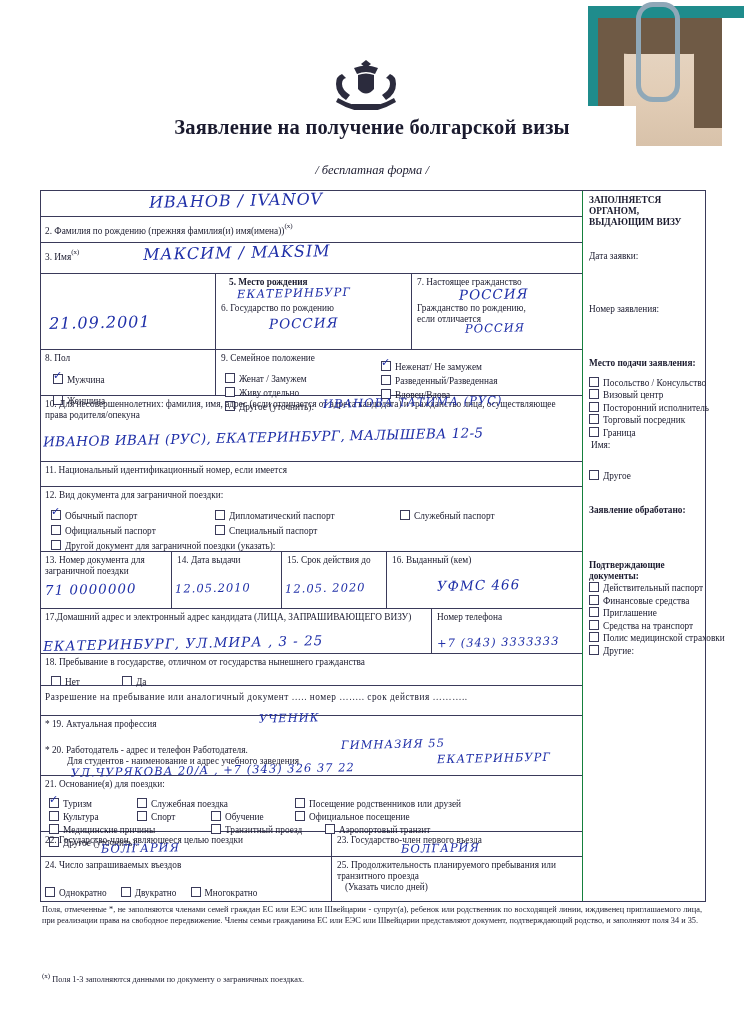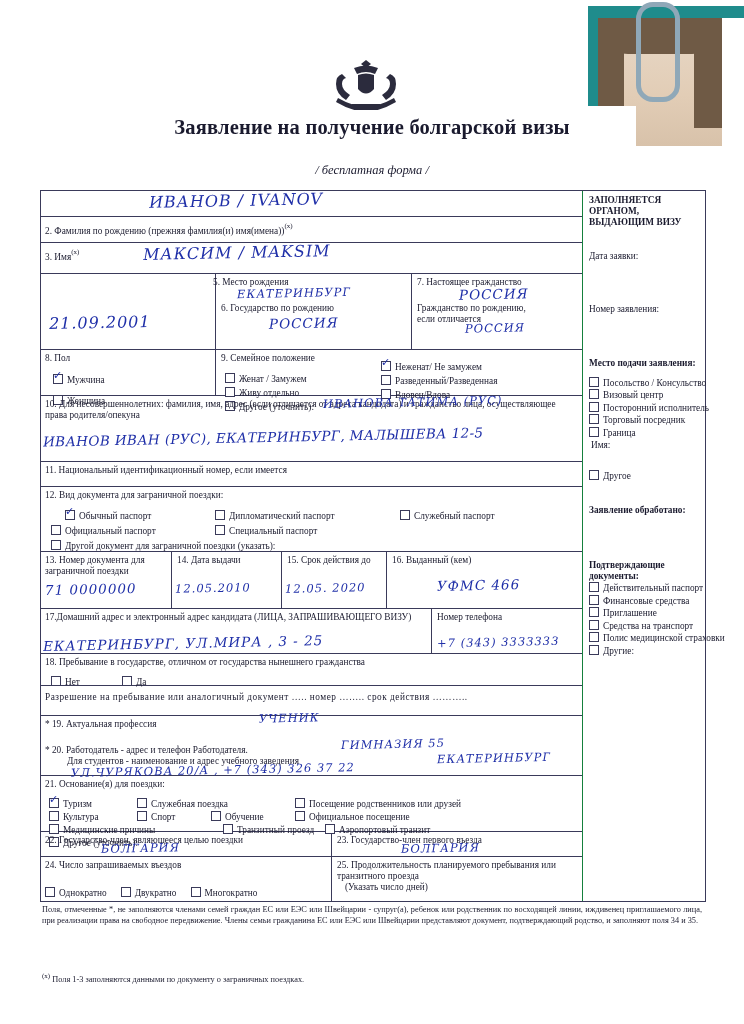--- a/index.html
+++ b/index.html
@@ -184,21 +184,21 @@
     </div>
     <div class="hw med" style="left:300px;top:28px;"></div>
 
     <div class="row cellpad" style="top:53px;width:541px;">
       <span class="lbl">3. Имя</span><span class="sup">(х)</span>
     </div>
     <div class="hw big" style="left:102px;top:52px;">МАКСИМ        /    MAKSIM</div>
 
     <div class="hw big" style="left:8px;top:122px;">21.09.2001</div>
 
-    <div class="row cellpad" style="top:84px;left:168px;width:194px;">
+    <div class="row cellpad" style="top:84px;left:184px;width:194px;font-weight:bold;">
       <div class="lbl">5. Место рождения</div>
     </div>
     <div class="hw sm" style="left:196px;top:95px;">ЕКАТЕРИНБУРГ</div>
     <div class="row cellpad" style="top:110px;left:176px;width:194px;">
       <div class="lbl">6. Государство по рождению</div>
     </div>
     <div class="hw med" style="left:228px;top:124px;">РОССИЯ</div>
 
     <div class="row cellpad" style="top:84px;left:372px;width:169px;">
       <div class="lbl">7. Настоящее гражданство</div>
@@ -250,21 +250,21 @@
     <div class="hw sm" style="left:282px;top:204px;">ИВАНОВА   ТАТИМА  (РУС)</div>
     <div class="hw med" style="left:2px;top:238px;letter-spacing:0.4px;">ИВАНОВ ИВАН (РУС), ЕКАТЕРИНБУРГ, МАЛЫШЕВА 12-5</div>
 
     <div class="row cellpad" style="top:272px;left:0;width:541px;">
       <div class="lbl">11. Национальный идентификационный номер, если имеется</div>
     </div>
 
     <div class="row cellpad" style="top:297px;left:0;width:541px;">
       <div class="lbl">12.  Вид документа для заграничной поездки:</div>
       <div style="position:relative;height:46px;margin-top:4px">
-        <div style="position:absolute;left:20px;top:0">
+        <div style="position:absolute;left:6px;top:0">
           <div class="opt"><span class="cb checked"></span><span>Обычный паспорт</span></div>
         </div>
         <div style="position:absolute;left:170px;top:0">
           <div class="opt"><span class="cb"></span><span>Дипломатический паспорт</span></div>
         </div>
         <div style="position:absolute;left:355px;top:0">
           <div class="opt"><span class="cb"></span><span>Служебный  паспорт</span></div>
         </div>
         <div style="position:absolute;left:6px;top:15px">
           <div class="opt"><span class="cb"></span><span>Официальный паспорт</span></div>
@@ -333,21 +333,21 @@
       <div class="lbl">21. Основание(я) для поездки:</div>
       <div style="position:relative;height:44px;margin-top:3px">
         <div style="position:absolute;left:4px;top:0"><span class="opt"><span class="cb checked"></span><span>Туризм</span></span></div>
         <div style="position:absolute;left:92px;top:0"><span class="opt"><span class="cb"></span><span>Служебная поездка</span></span></div>
         <div style="position:absolute;left:250px;top:0"><span class="opt"><span class="cb"></span><span>Посещение родственников или друзей</span></span></div>
         <div style="position:absolute;left:4px;top:13px"><span class="opt"><span class="cb"></span><span>Культура</span></span></div>
         <div style="position:absolute;left:92px;top:13px"><span class="opt"><span class="cb"></span><span>Спорт</span></span></div>
         <div style="position:absolute;left:166px;top:13px"><span class="opt"><span class="cb"></span><span>Обучение</span></span></div>
         <div style="position:absolute;left:250px;top:13px"><span class="opt"><span class="cb"></span><span>Официальное посещение</span></span></div>
         <div style="position:absolute;left:4px;top:26px"><span class="opt"><span class="cb"></span><span>Медицинские причины</span></span></div>
-        <div style="position:absolute;left:178px;top:26px"><span class="opt"><span class="cb"></span><span>Транзитный проезд</span></span></div>
+        <div style="position:absolute;left:166px;top:26px"><span class="opt"><span class="cb"></span><span>Транзитный проезд</span></span></div>
         <div style="position:absolute;left:280px;top:26px"><span class="opt"><span class="cb"></span><span>Аэропортовый транзит</span></span></div>
         <div style="position:absolute;left:4px;top:39px"><span class="opt"><span class="cb"></span><span>Другое (уточнить):</span></span></div>
       </div>
     </div>
 
     <div class="row cellpad" style="top:642px;left:0;width:290px;">
       <div class="lbl">22. Государство-член, являющееся целью поездки</div>
     </div>
     <div class="hw sm" style="left:60px;top:650px;">БОЛГАРИЯ</div>
     <div class="row cellpad" style="top:642px;left:292px;width:249px;font-family:Liberation Serif, serif;">

